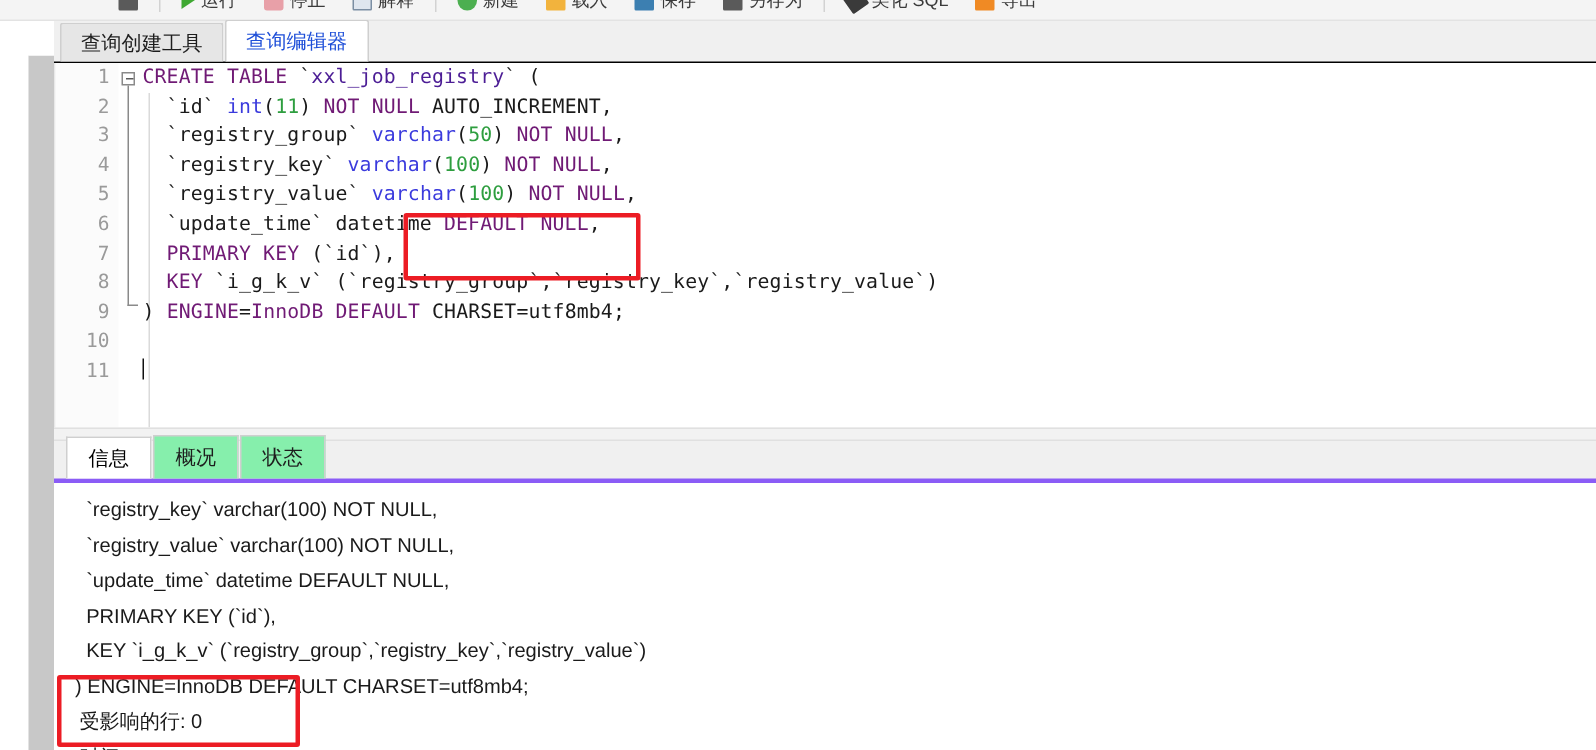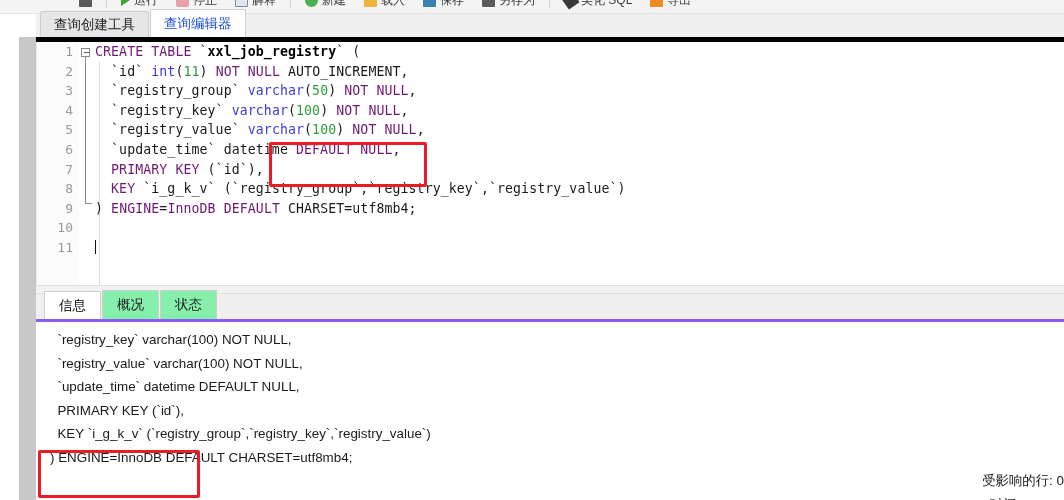--- a/index.html
+++ b/index.html
@@ -84,21 +84,21 @@
     width: 17px; height: 23px;
     background: #ffffff;
   }
 
   
   .tabstrip {
     position: absolute;
     left: 36px; top: 14px;
     width: 1028px; height: 28px;
     background: #f0f0f0;
-    border-bottom: 5px solid #000000;
+    border-bottom: 1px solid #000000;
     display: flex;
     align-items: flex-end;
     padding-left: 4px;
   }
   .qtab {
     height: 26px;
     padding: 0 13px;
     display: flex;
     align-items: center;
     font-size: 13.5px;
@@ -185,21 +185,21 @@
     width: 970px;
     font-family: "DejaVu Sans Mono", monospace;
     font-size: 13.2px;
     letter-spacing: 0.1px;
     white-space: pre;
   }
   .cline { height: 19.6px; line-height: 19.6px; color: #1a1a1a; }
   .kw  { color: #701a75; }
   .kw2 { color: #3b3bdd; }
   .num { color: #2e9e3f; }
-  .tbl { color: #000000; font-weight: bold; }
+  .tbl { color: #4c1d95; font-weight: normal; }
   .plain { color: #1a1a1a; }
   .caret {
     display: inline-block;
     width: 1px; height: 14px;
     background: #111;
     vertical-align: -2px;
   }
 
   
   .annot-editor {
@@ -266,21 +266,21 @@
     overflow: hidden;
   }
   .rline {
     font-family: "Liberation Sans", sans-serif;
     font-size: 13.4px;
     color: #1a1a1a;
     height: 23.5px;
     line-height: 23.5px;
     white-space: pre;
   }
-  .rline.stat { padding-left: 3px; text-align: right; }
+  .rline.stat { padding-left: 3px; }
 
   .annot-result {
     position: absolute;
     left: 38px; top: 450px;
     width: 162px; height: 48px;
     border: 3px solid #ec1c24;
     border-radius: 2px;
     pointer-events: none;
   }
 </style>

